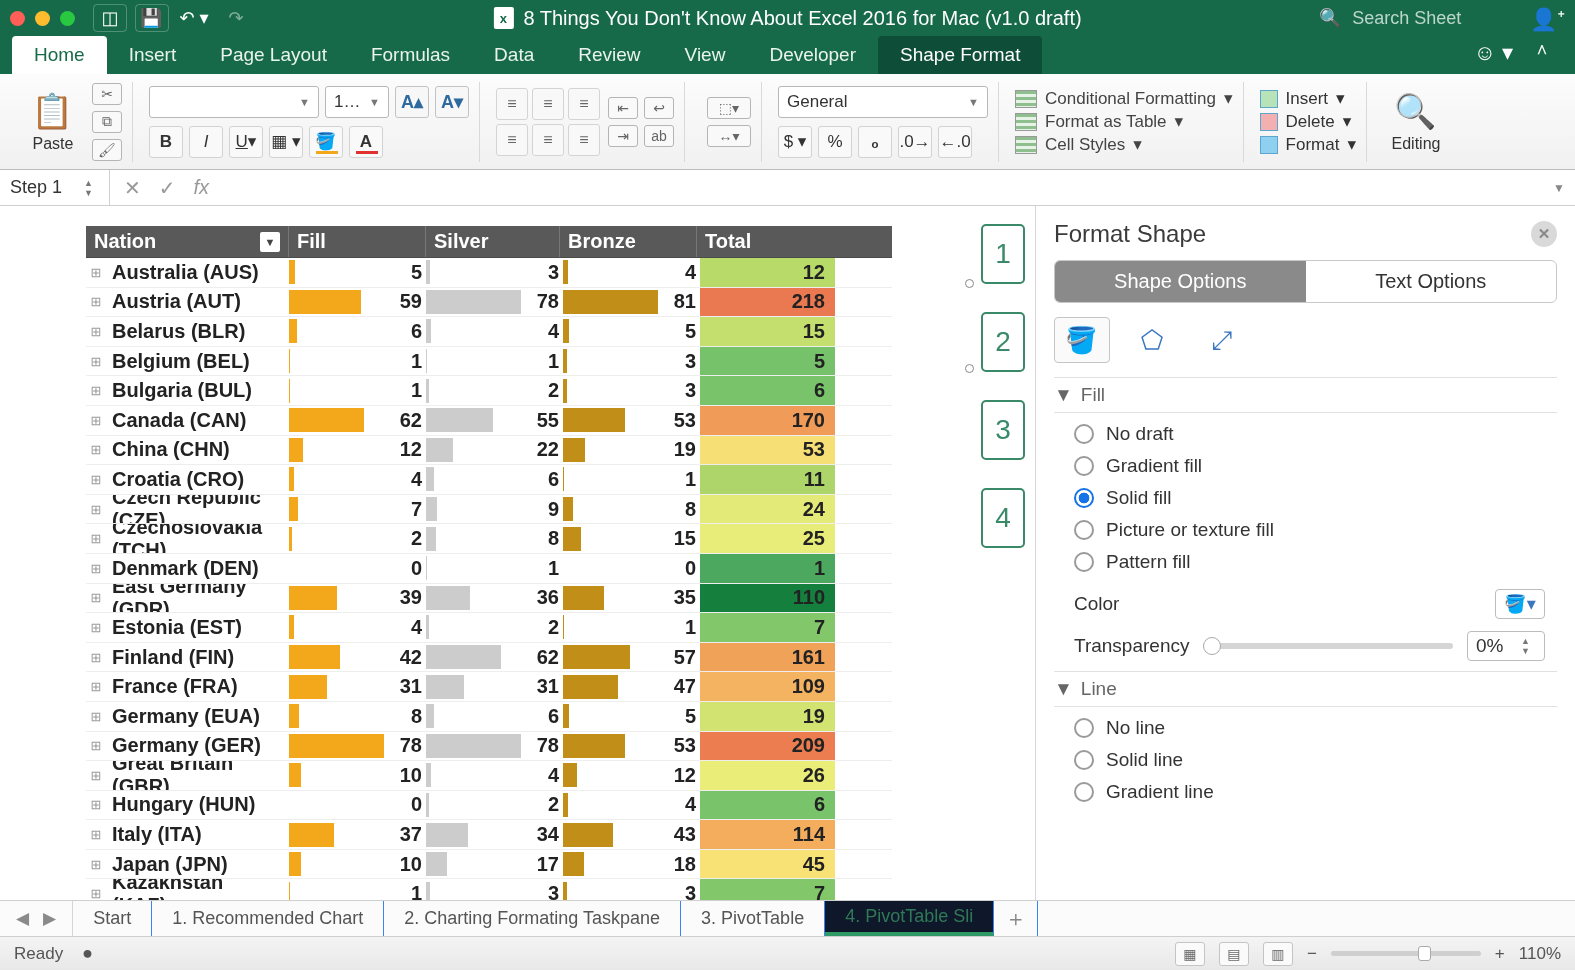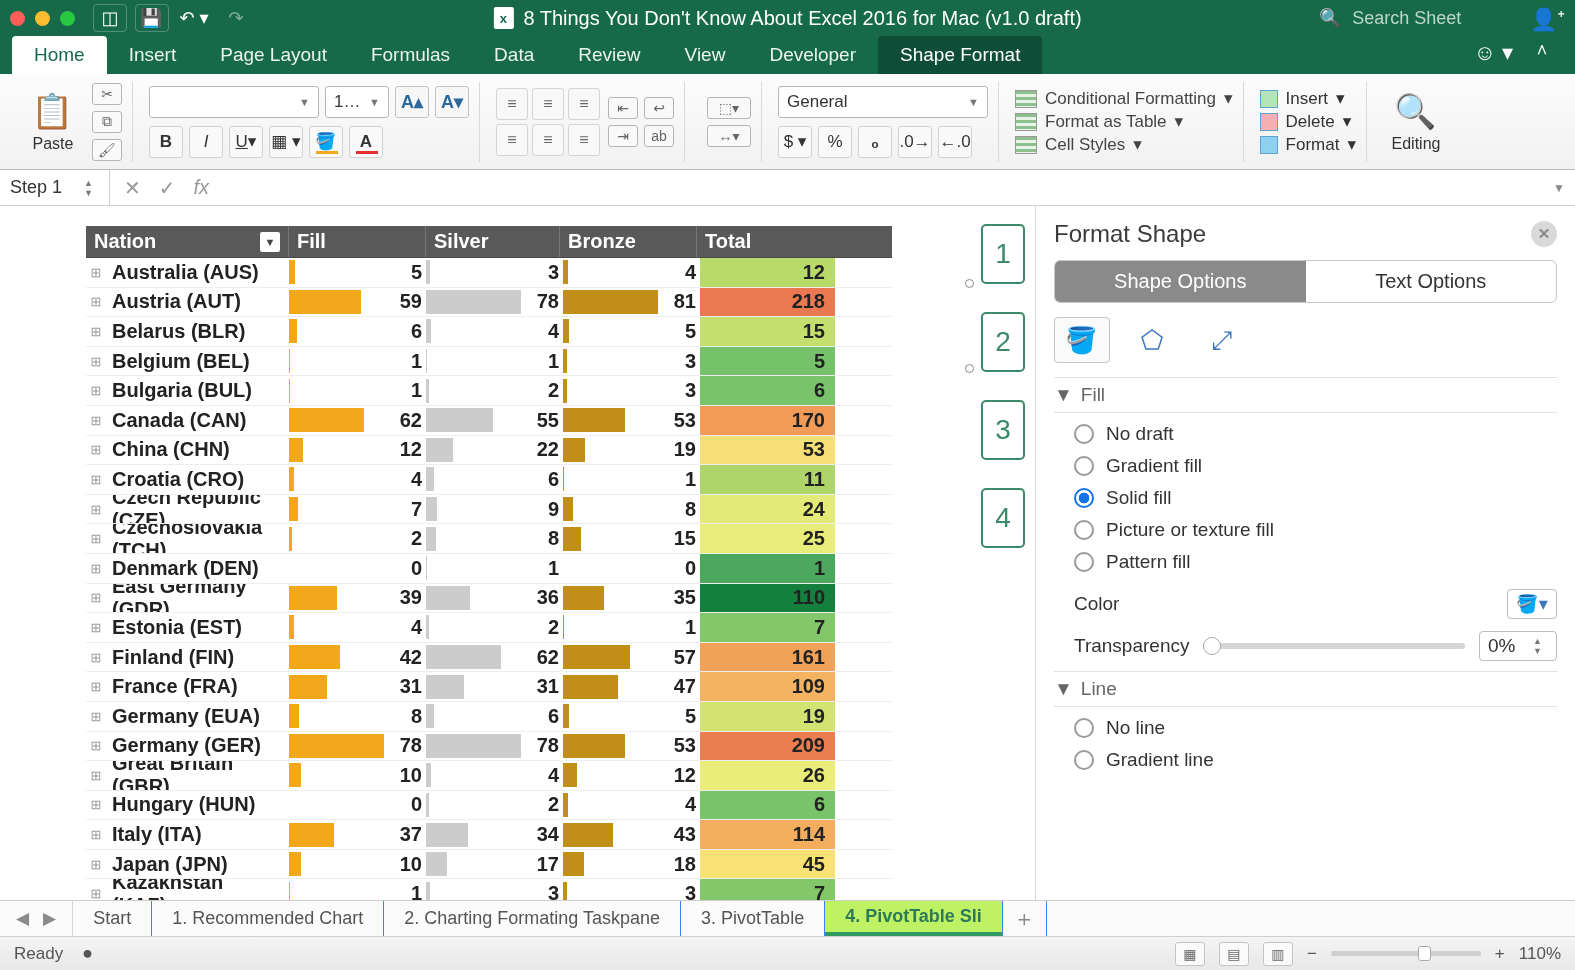--- a/index.html
+++ b/index.html
@@ -87,30 +87,30 @@
 .segment .seg{flex:1;text-align:center;padding:9px 0;font-size:20px}
 .segment .seg.active{background:#8a8a8a;color:#fff}
 .pane-tabs{display:flex;gap:14px;margin-bottom:14px}
 .pane-tab{width:56px;height:46px;border:1px solid transparent;display:flex;align-items:center;justify-content:center;font-size:26px;color:#3b77c0}
 .pane-tab.active{border:1px solid #c5c5c5;border-radius:4px;background:#fafafa}
 .section-hdr{display:flex;align-items:center;gap:8px;color:#666;font-size:19px;margin:10px 0;padding:6px 0;border-top:1px solid #e1e1e1;border-bottom:1px solid #e1e1e1}
 .opts{padding-left:20px;display:flex;flex-direction:column;gap:10px;margin-bottom:16px}
 .radio{display:flex;align-items:center;gap:12px}
 .radio .r{width:20px;height:20px;border:2px solid #9a9a9a;border-radius:50%;flex-shrink:0}
 .radio.sel .r{border-color:#1473e6;background:radial-gradient(circle,#1473e6 45%,#fff 50%)}
-.color-row,.transp-row{display:flex;align-items:center;margin:12px 0 8px 20px}
+.color-row,.transp-row{display:flex;align-items:center;margin:12px 12px 8px 20px}
 .color-swatch{margin-left:auto;width:50px;height:30px;border:1px solid #bcbcbc;border-radius:4px;display:flex;align-items:center;justify-content:center;color:#3b77c0;font-size:18px}
 .slider{flex:1;height:6px;background:#d5d5d5;border-radius:3px;margin:0 14px;position:relative}
 .slider .knob{position:absolute;left:0;top:-6px;width:18px;height:18px;border-radius:50%;background:#fff;border:1px solid #aaa}
 .pct-box{width:78px;height:30px;border:1px solid #bcbcbc;border-radius:4px;display:flex;align-items:center;padding:0 8px}
 
 .sheettabs{height:36px;border-top:1px solid #cfcfcf;display:flex;align-items:stretch;font-size:18px;color:#555;background:#fbfbfb}
 .navarrows{display:flex;align-items:center;gap:14px;padding:0 16px;border-right:1px solid #d6d6d6;color:#8a8a8a;font-size:17px}
 .stab{display:flex;align-items:center;padding:0 20px;border-right:1px solid #3b82f6;cursor:pointer;white-space:nowrap}
-.stab.active{background:#bef264;color:#2f7a56;border-bottom:4px solid #2f9a65;font-weight:700}
+.stab.active{background:#0f172a;color:#2f7a56;border-bottom:4px solid #2f9a65;font-weight:400}
 .stab.add{width:44px;justify-content:center;font-size:22px;color:#888}
 
 .status{height:34px;background:linear-gradient(#f4f4f4,#e8e8e8);border-top:1px solid #cfcfcf;display:flex;align-items:center;padding:0 14px;font-size:17px;color:#555;gap:20px}
 .status .right{margin-left:auto;display:flex;align-items:center;gap:14px}
 .viewbtn{width:30px;height:24px;border:1px solid #c4c4c4;border-radius:3px;display:flex;align-items:center;justify-content:center;font-size:14px;color:#666;background:#fafafa}
 .zoom-slider{width:150px;height:5px;background:#cfcfcf;border-radius:3px;position:relative}
 .zoom-slider .knob{position:absolute;left:58%;top:-5px;width:13px;height:15px;background:#fff;border:1px solid #aaa;border-radius:3px}
 </style>
 </head>
 <body>
@@ -733,20 +733,24 @@
         </div>
     </div>
     <div class="section-hdr">▼ <span>Line</span></div>
     <div class="opts" id="lineopts">
         <div class="radio">
           <span class="r"></span>
           <span>No line</span>
         </div>
         <div class="radio">
           <span class="r"></span>
+          <span>Solid line</span>
+        </div>
+        <div class="radio">
+          <span class="r"></span>
           <span>Gradient line</span>
         </div>
       </div>
   </div>
 </div>
 
 <div class="sheettabs">
   <div class="navarrows">
     <span>◀</span>
     <span>▶</span>

